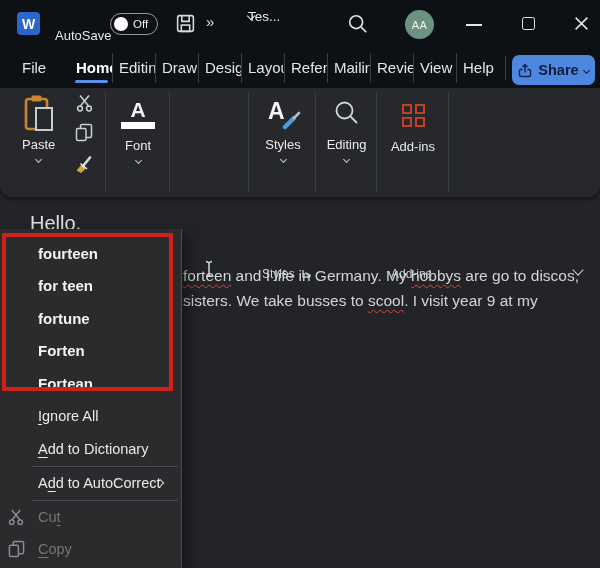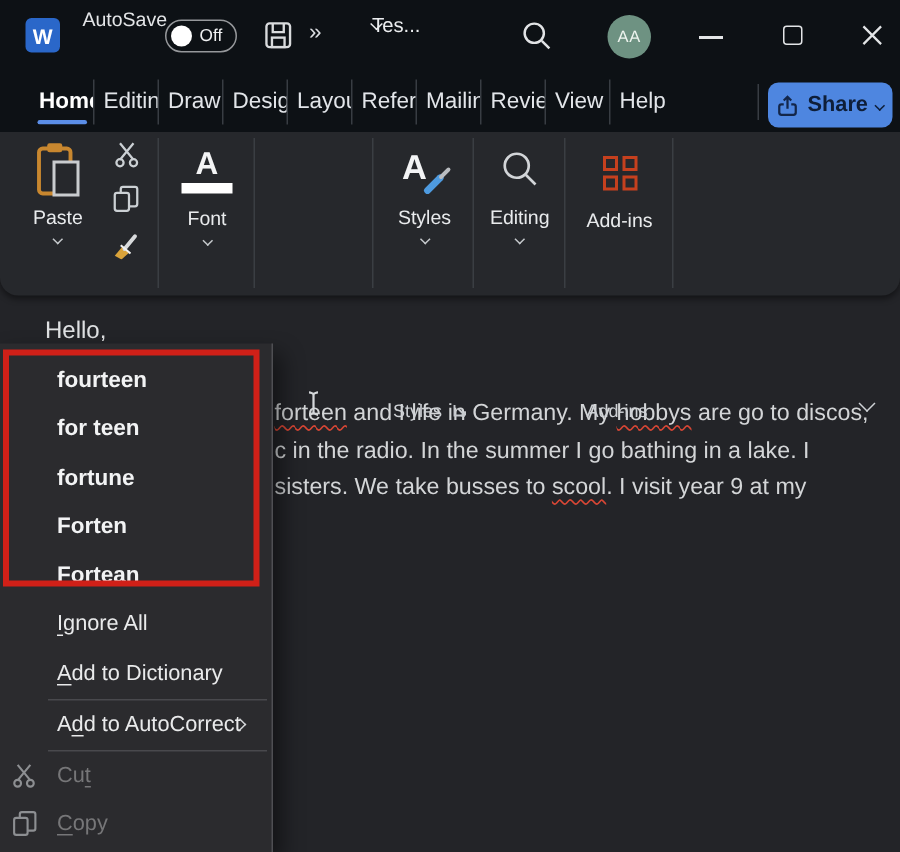--- a/index.html
+++ b/index.html
@@ -8,21 +8,21 @@
     font-family:"Liberation Sans", sans-serif;
     background:#232428;
     color:#e8eaec;
     position:relative;
   }
   
   .titlebar { position:absolute; left:0; top:0; width:600px; height:48px; background:#0d1115; z-index:5; }
   .titlebar * { position:absolute; }
   .word-logo { left:17px; top:12px; width:23px; height:23px; background:#2a67c9; border-radius:4px;
                display:flex; align-items:center; justify-content:center; font-weight:bold; color:#fff; font-size:14px; }
-  .autosave-label { left:55px; top:5px; font-size:13px; color:#e4e6e8; position:absolute; }
+  .autosave-label { left:55px; top:28px; font-size:13px; color:#e4e6e8; position:absolute; }
   .toggle { left:110px; top:13px; width:48px; height:22px; border:1.5px solid #96989b; border-radius:12px; display:flex; align-items:center; }
   .toggle .knob { left:3px; top:2.5px; width:14px; height:14px; background:#fff; border-radius:50%; }
   .toggle .state { left:22px; top:4px; font-size:11.5px; color:#f0f1f2; }
   .tb-btn { color:#dcdfe2; }
   .save-btn { left:175px; top:13px; }
   .overflow { left:206px; top:13px; font-size:15px; color:#dcdfe2; }
   .doc-title { left:248px; top:16px; font-size:13.5px; color:#eceef0; display:flex; gap:9px; align-items:center; }
   .search-btn { left:347px; top:13px; }
   .avatar { left:405px; top:10px; width:29px; height:29px; border-radius:50%; background:#6e9282;
             display:flex; align-items:center; justify-content:center; font-size:11px; color:#eef4ef; letter-spacing:.5px; }
@@ -56,21 +56,21 @@
   .font-ic span { font-size:21px; font-weight:bold; color:#f3f4f5; line-height:20px; }
   .font-ic .bar { width:34px; height:7px; background:#ffffff; margin-top:2px; }
   .plines i { display:block; width:34px; height:2.5px; background:#d5d7da; margin:4.5px 0; }
   .styles-ic { position:relative; width:34px; height:30px; }
   .styles-ic span { font-size:23px; font-weight:bold; color:#f3f4f5; position:absolute; left:2px; top:0px; line-height:26px; }
   .styles-ic svg { position:absolute; right:-2px; bottom:-2px; }
   .grid2 { display:grid; grid-template-columns:10px 10px; gap:3px; }
   .grid2 i { width:10px; height:10px; border:2px solid #c5401e; display:block; }
   .collapse-chv { position:absolute; left:574px; top:172px; color:#ced1d5; }
   
-  .salutation { position:absolute; left:30px; top:212px; font-size:16px; color:#dfe1e3; z-index:1; }
+  .salutation { position:absolute; left:30px; top:212px; font-size:20px; color:#dfe1e3; z-index:1; }
   .bodytext { position:absolute; left:183px; top:264px; width:414px; font-size:15.5px; line-height:24.6px; color:#d3d5d7; z-index:1; }
   .misspell { text-decoration:underline; text-decoration-style:wavy; text-decoration-color:#da4634; text-decoration-thickness:1px; text-underline-offset:3px; }
   .grammar { border-bottom:2px solid #4f7fd9; }
   .ibeam { position:absolute; left:203px; top:260px; z-index:2; }
   
   .ctxmenu { position:absolute; left:-4px; top:229px; width:186px; height:340px; background:#2b2b2e;
              border-right:1px solid #4f4f53; box-shadow:6px 6px 14px rgba(0,0,0,.45); z-index:10; }
   .sugg-list { padding-top:8px; }
   .sugg-item { height:32.5px; display:flex; align-items:center; padding-left:42px; font-size:15px; font-weight:bold; color:#f2f3f4; }
   .act-item { height:33px; display:flex; align-items:center; padding-left:42px; font-size:14.5px; color:#e9eaeb; position:relative; }
@@ -115,20 +115,21 @@
   <div class="min-btn"></div>
   <div class="max-btn"></div>
   <div class="close-btn">
     <svg width="15" height="15" viewBox="0 0 14 14" stroke="#e3e5e7" stroke-width="1.4">
       <path d="M1.5 1.5 L12.5 12.5 M12.5 1.5 L1.5 12.5"></path>
     </svg>
   </div>
 </div>
 
 <div class="tabrow">
+  <div class="rtab rtab-file">File</div>
   <div class="rtab rtab-std rtab-active">
     <span>Home</span>
     <span class="underline"></span>
   </div>
   <div class="rtab rtab-std">Editing</div>
   <div class="rtab rtab-std">Draw</div>
   <div class="rtab rtab-std">Design</div>
   <div class="rtab rtab-std">Layout</div>
   <div class="rtab rtab-std">References</div>
   <div class="rtab rtab-std">Mailings</div>
@@ -252,21 +253,20 @@
 
   <span class="collapse-chv">
     <i class="chv" style="width:8px;height:8px;"></i>
   </span>
 </div>
 
 <div class="salutation">Hello,</div>
 
 <div class="bodytext">
   <div><span class="misspell">forteen</span><span> and I life in Germany. My </span><span class="misspell">hobbys</span><span> are go to discos,</span></div>
-  <div><span>c in the radio. In the summer I go bathing in a lake. I</span></div>
   <div><span>sisters. We take busses to </span><span class="misspell">scool</span><span>. I visit year 9 at my</span></div>
 </div>
 
 <span class="ibeam">
   <svg width="12" height="18" viewBox="0 0 12 18" fill="none" stroke="#d4d7da" stroke-width="1.5">
     <path d="M3 1.5 C4.5 1.5 5 2.5 6 2.5 C7 2.5 7.5 1.5 9 1.5"></path>
     <path d="M6 2.5 V15.5"></path>
     <path d="M3 16.5 C4.5 16.5 5 15.5 6 15.5 C7 15.5 7.5 16.5 9 16.5"></path>
   </svg>
 </span>

